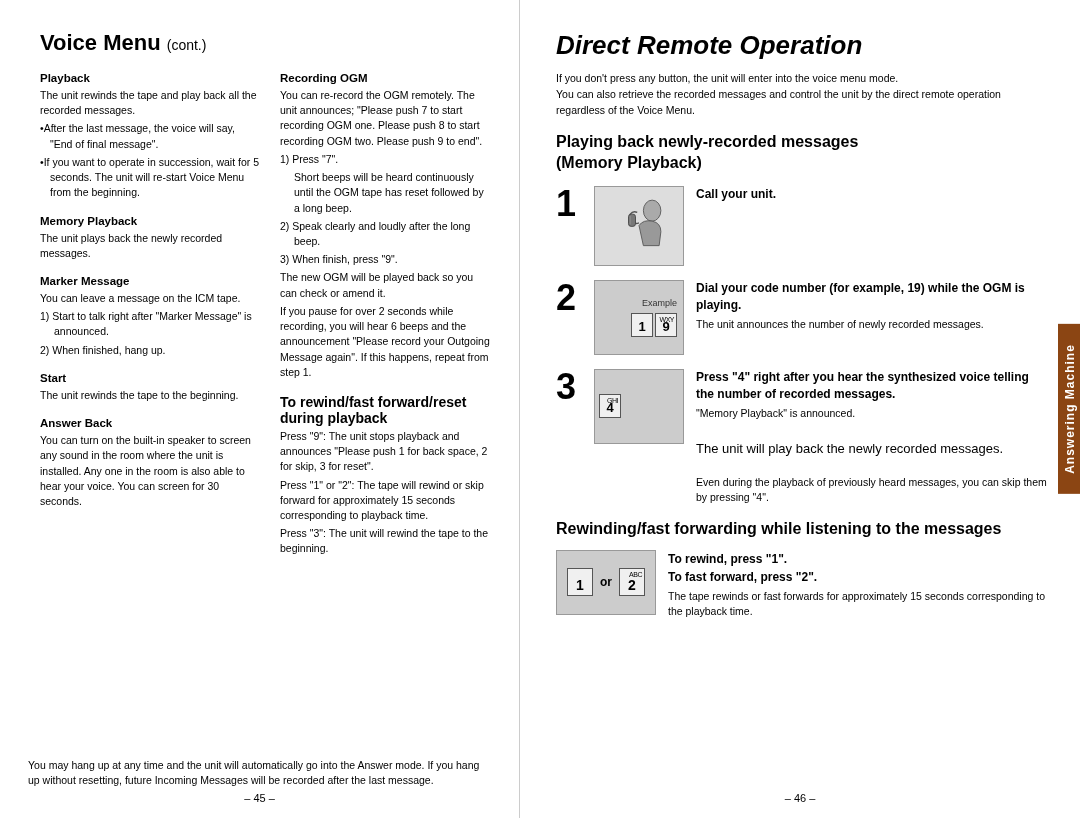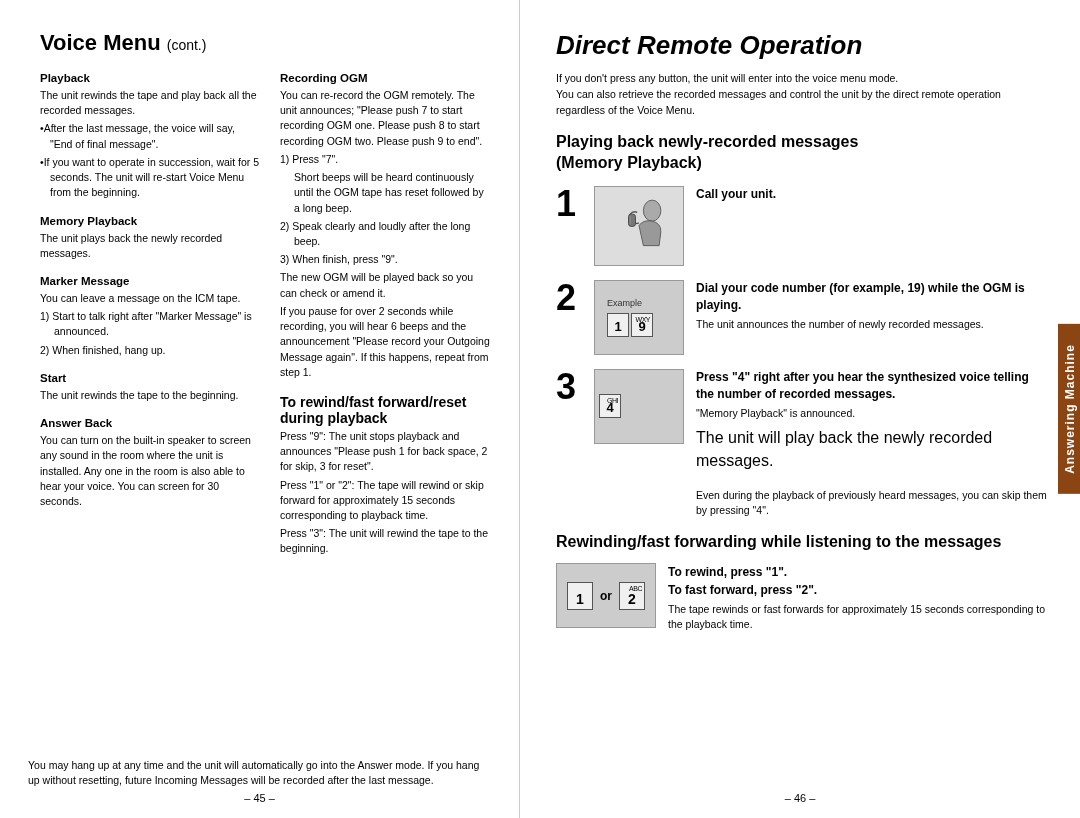--- a/index.html
+++ b/index.html
@@ -314,21 +314,21 @@
         <path d="M30 24 L30 34" stroke="#aaa" stroke-width="0.5"></path>
       </svg>
     </div>
     <div class="step-content">
       <div class="step-content-bold">Call your unit.</div>
     </div>
   </div>
 
   <div class="step-row">
     <div class="step-number">2</div>
-    <div class="step-image-sm" style="display:flex;flex-direction:column;align-items:flex-start;justify-content:center;padding:12px;background:#ccc;gap:3px;">
+    <div class="step-image-sm" style="display:flex;flex-direction:column;align-items:flex-end;justify-content:center;padding:6px;background:#ccc;gap:3px;">
       <div class="example-label" style="font-size:9px;">Example</div>
       <div class="digit-box">
         <div class="digit-key">
           <span style="font-size:13px;font-weight:bold;">1</span>
         </div>
         <div class="digit-key" style="position:relative;">
           <span class="digit-key-label">WXY</span>
           <span style="font-size:13px;font-weight:bold;">9</span>
         </div>
       </div>
@@ -345,21 +345,21 @@
       <div class="digit-box">
         <div class="digit-key" style="position:relative;">
           <span class="digit-key-label">GHI</span>
           <span style="font-size:13px;font-weight:bold;">4</span>
         </div>
       </div>
     </div>
     <div class="step-content">
       <div class="step-content-bold">Press "4" right after you hear the synthesized voice telling the number of recorded messages.</div>
       <div style="font-size:10.5px;margin-top:3px;">"Memory Playback" is announced.</div>
-      <div style="font-size:16px;margin-top:4px;">The unit will play back the newly recorded messages.</div>
+      <div style="font-size:13px;margin-top:18px;">The unit will play back the newly recorded messages.</div>
       <div style="font-size:10.5px;margin-top:16px;">Even during the playback of previously heard messages, you can skip them by pressing "4".</div>
     </div>
   </div>
 
   <div class="rewind-section">
     <div class="rewind-heading">
       <span>Rewinding/fast forwarding while listening to the messages</span>
     </div>
     <div class="rewind-row">
       <div class="rewind-image" style="display:flex;align-items:center;justify-content:center;gap:4px;background:#ccc;padding:6px;">

